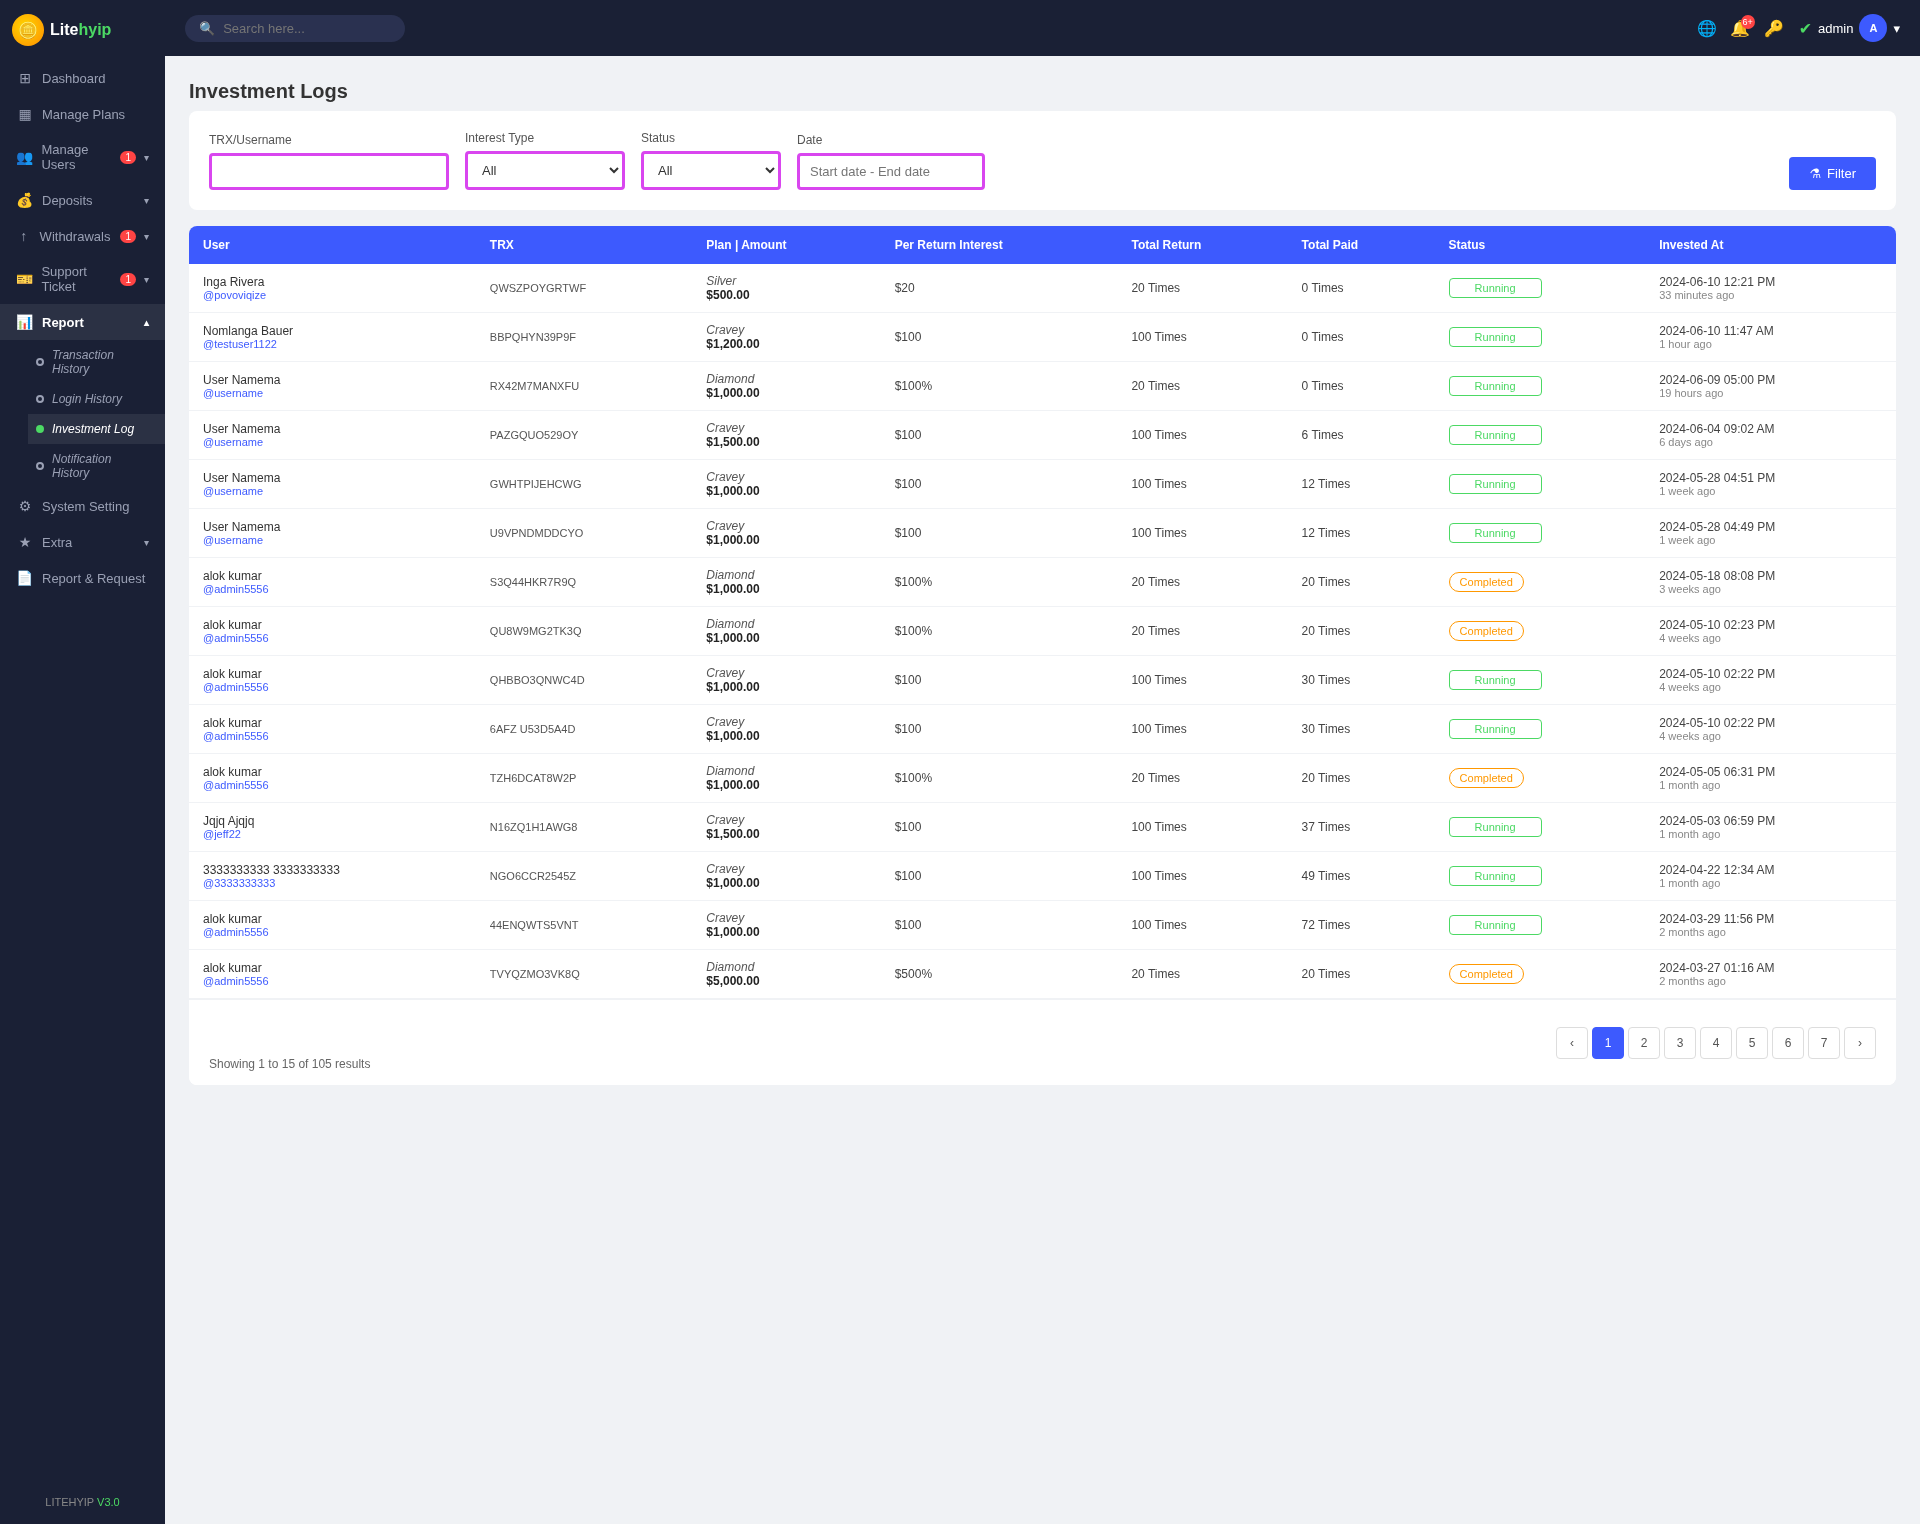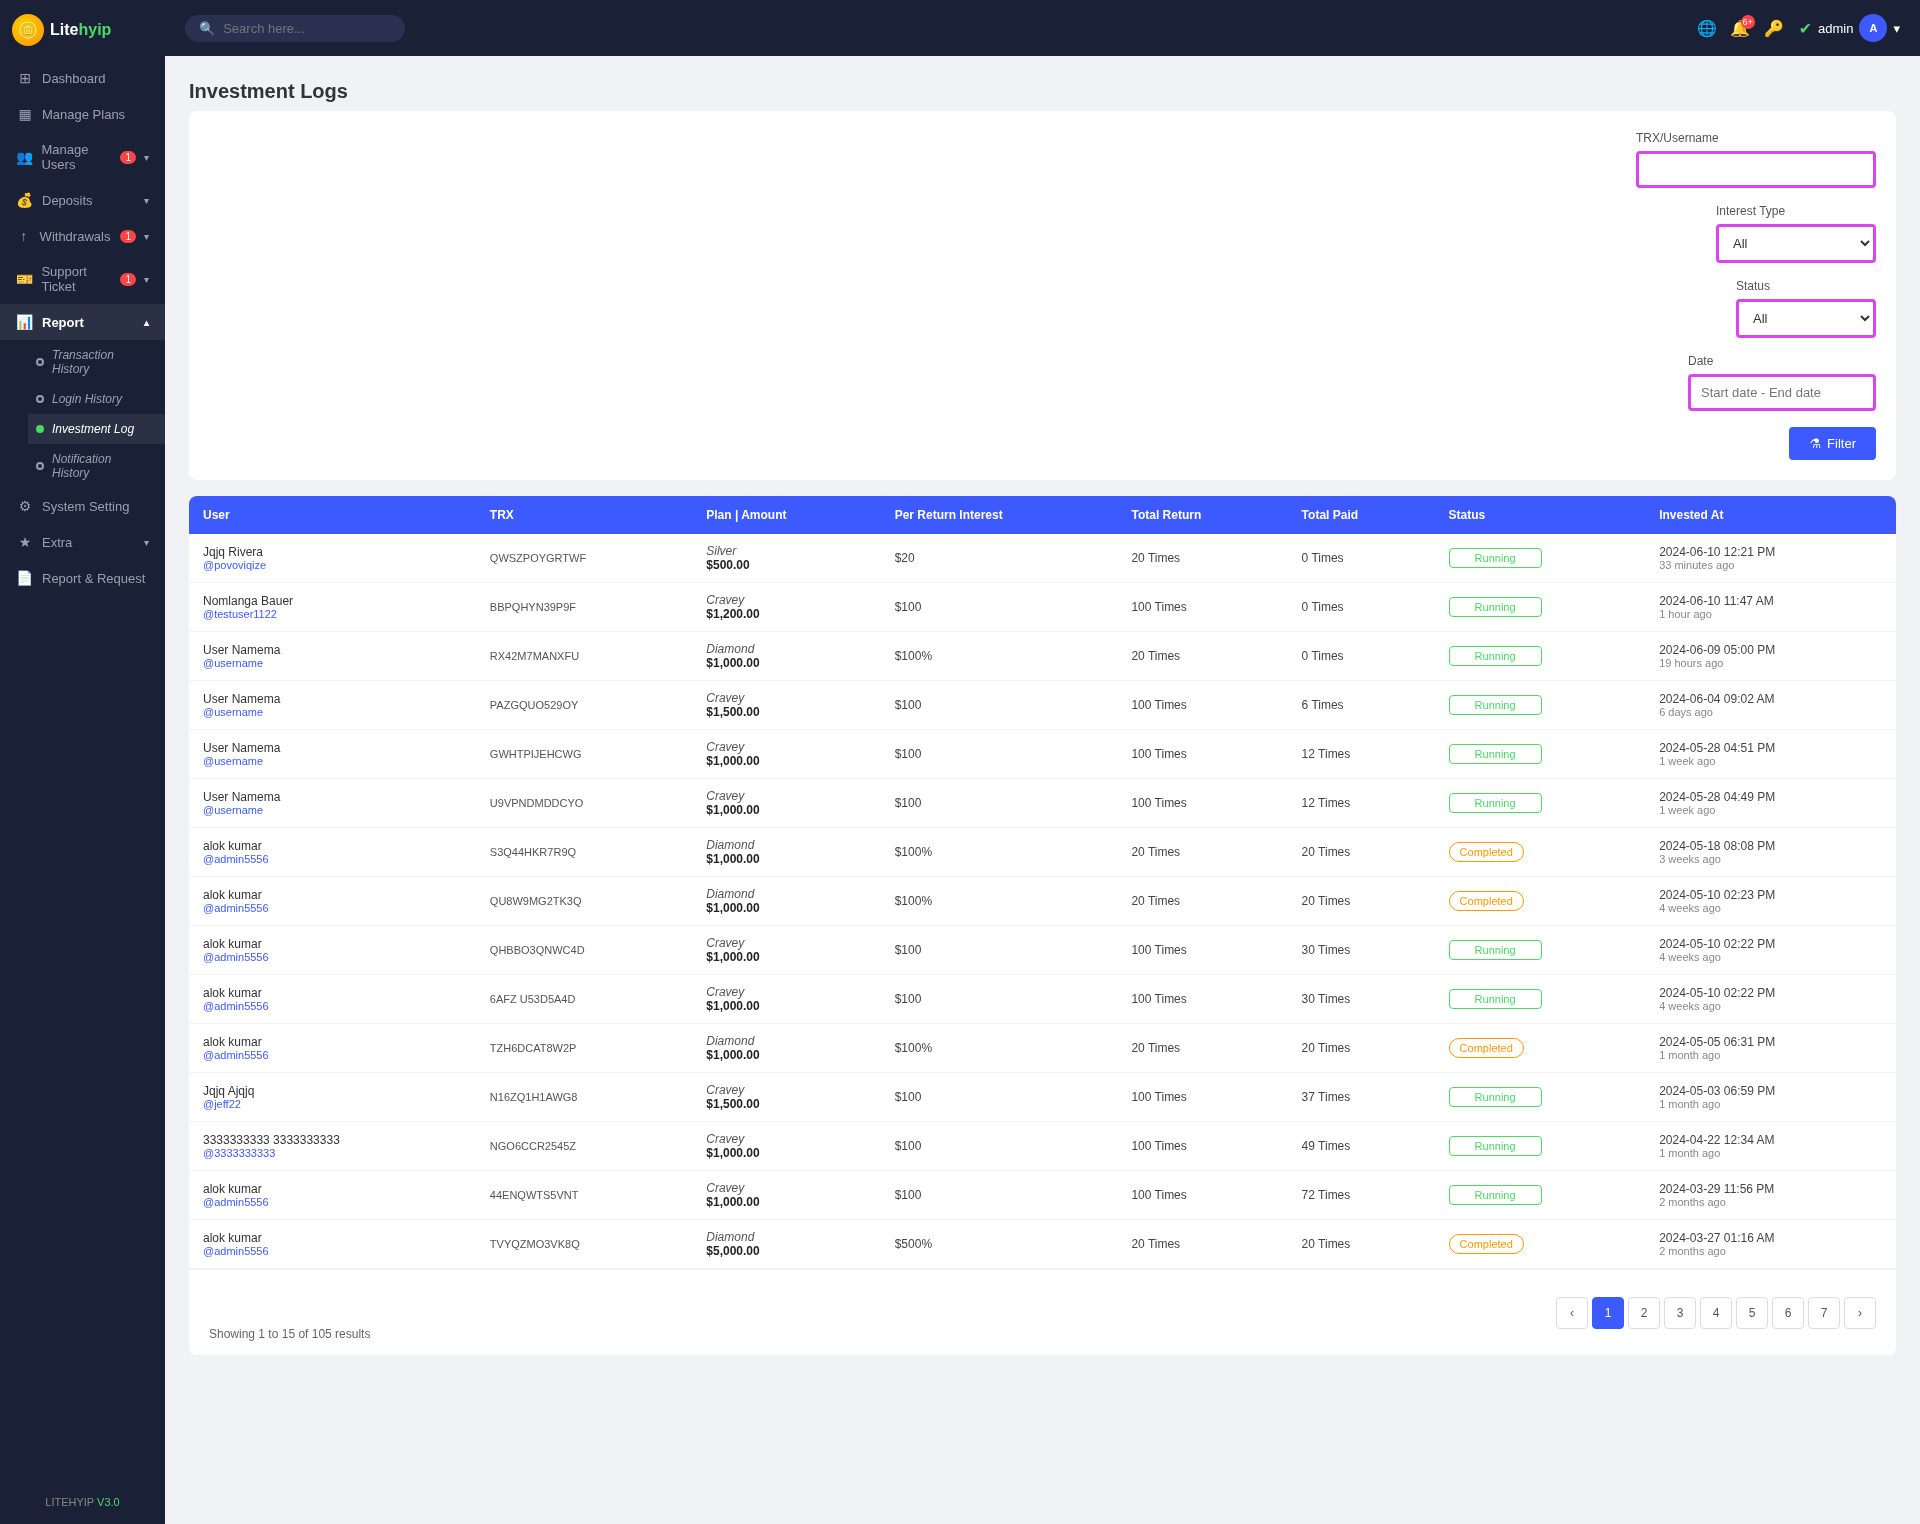--- a/index.html
+++ b/index.html
@@ -140,21 +140,20 @@
 
     
     .filter-bar {
       background: #fff;
       border-radius: 8px;
       padding: 20px;
       margin-bottom: 16px;
       display: flex;
       gap: 16px;
       align-items: flex-end;
-      flex-direction: column;
     }
     .filter-group { display: flex; flex-direction: column; gap: 6px; }
     .filter-group label { font-size: 12px; color: #555; font-weight: 500; }
     .filter-group input, .filter-group select {
       border: 3px solid #d946ef;
       border-radius: 4px;
       padding: 8px 10px;
       font-size: 13px;
       outline: none;
       background: #fff;
@@ -398,21 +397,21 @@
           <th>Total Return</th>
           <th>Total Paid</th>
           <th>Status</th>
           <th>Invested At</th>
         </tr>
       </thead>
       <tbody id="table-body">
       <tr>
     <td>
       <div class="user-cell">
-        <div class="name">Jqjq Rivera</div>
+        <div class="name">Inga Rivera</div>
         <div class="handle" style="cursor:pointer">@povoviqize</div>
       </div>
     </td>
     <td style="font-size:11px;color:#555;">QWSZPOYGRTWF</td>
     <td>
       <div class="plan-cell">
         <div class="plan-name">Silver</div>
         <div class="amount">$500.00</div>
       </div>
     </td>

